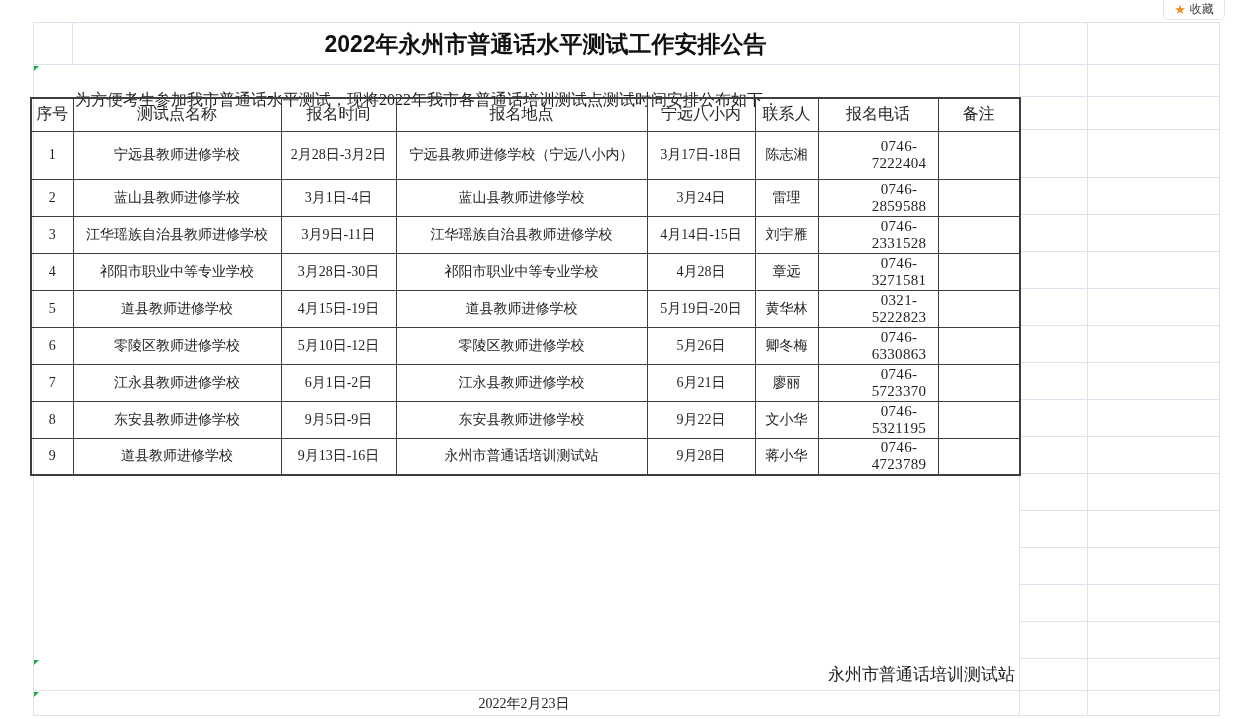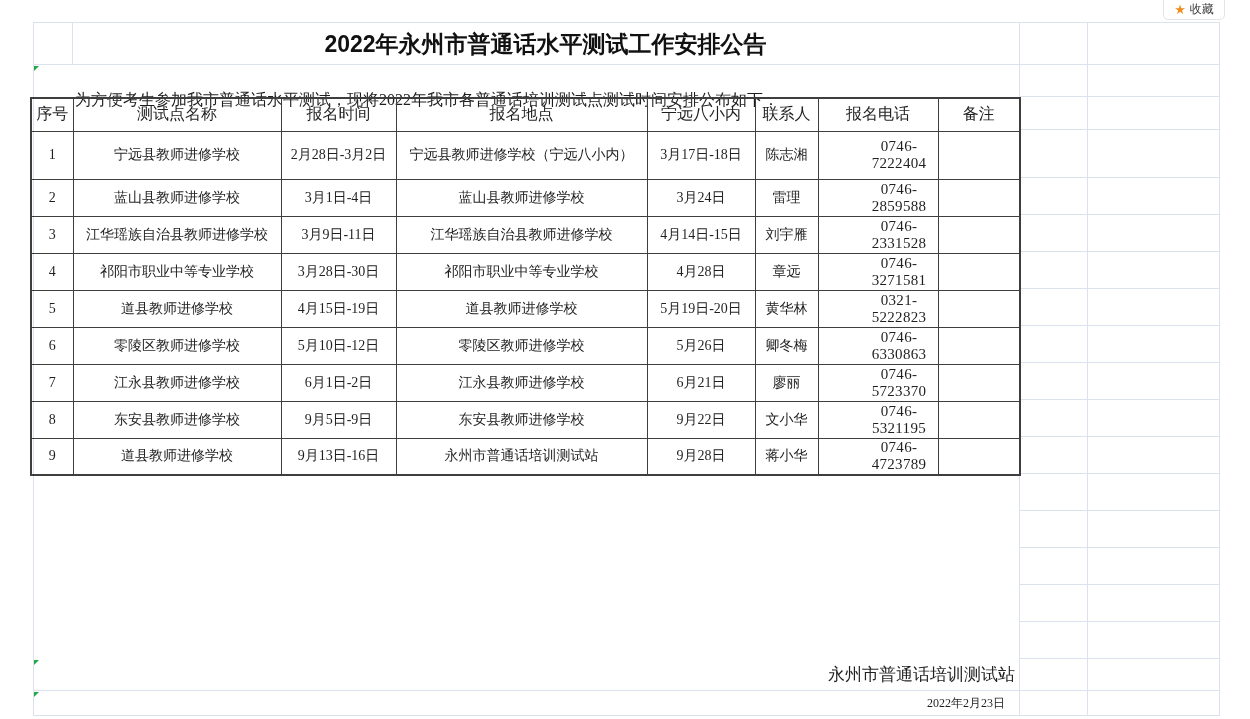--- a/index.html
+++ b/index.html
@@ -29,22 +29,22 @@
   }
   .doc-intro{
     position:absolute;left:33px;top:83px;width:986px;height:32px;line-height:33px;
     padding-left:42px;box-sizing:border-box;font-size:16px;
   }
   .doc-signature{
     position:absolute;left:33px;top:659px;width:986px;height:32px;line-height:32px;
     text-align:right;padding-right:4px;box-sizing:border-box;font-size:17px;
   }
   .doc-date{
-    position:absolute;left:23px;top:691px;width:986px;height:25px;line-height:25px;
-    text-align:right;padding-right:4px;box-sizing:border-box;font-size:12px;
+    position:absolute;left:33px;top:691px;width:986px;height:25px;line-height:25px;
+    text-align:center;padding-right:4px;box-sizing:border-box;font-size:14px;
   }
   
   table.sched{
     position:absolute;left:30px;top:97px;width:989px;table-layout:fixed;
     border-collapse:collapse;border:2px solid #3e3e3e;
   }
   table.sched th,table.sched td{
     border:1px solid #3e3e3e;text-align:center;vertical-align:middle;
     padding:0 2px;overflow:hidden;font-weight:normal;
   }

